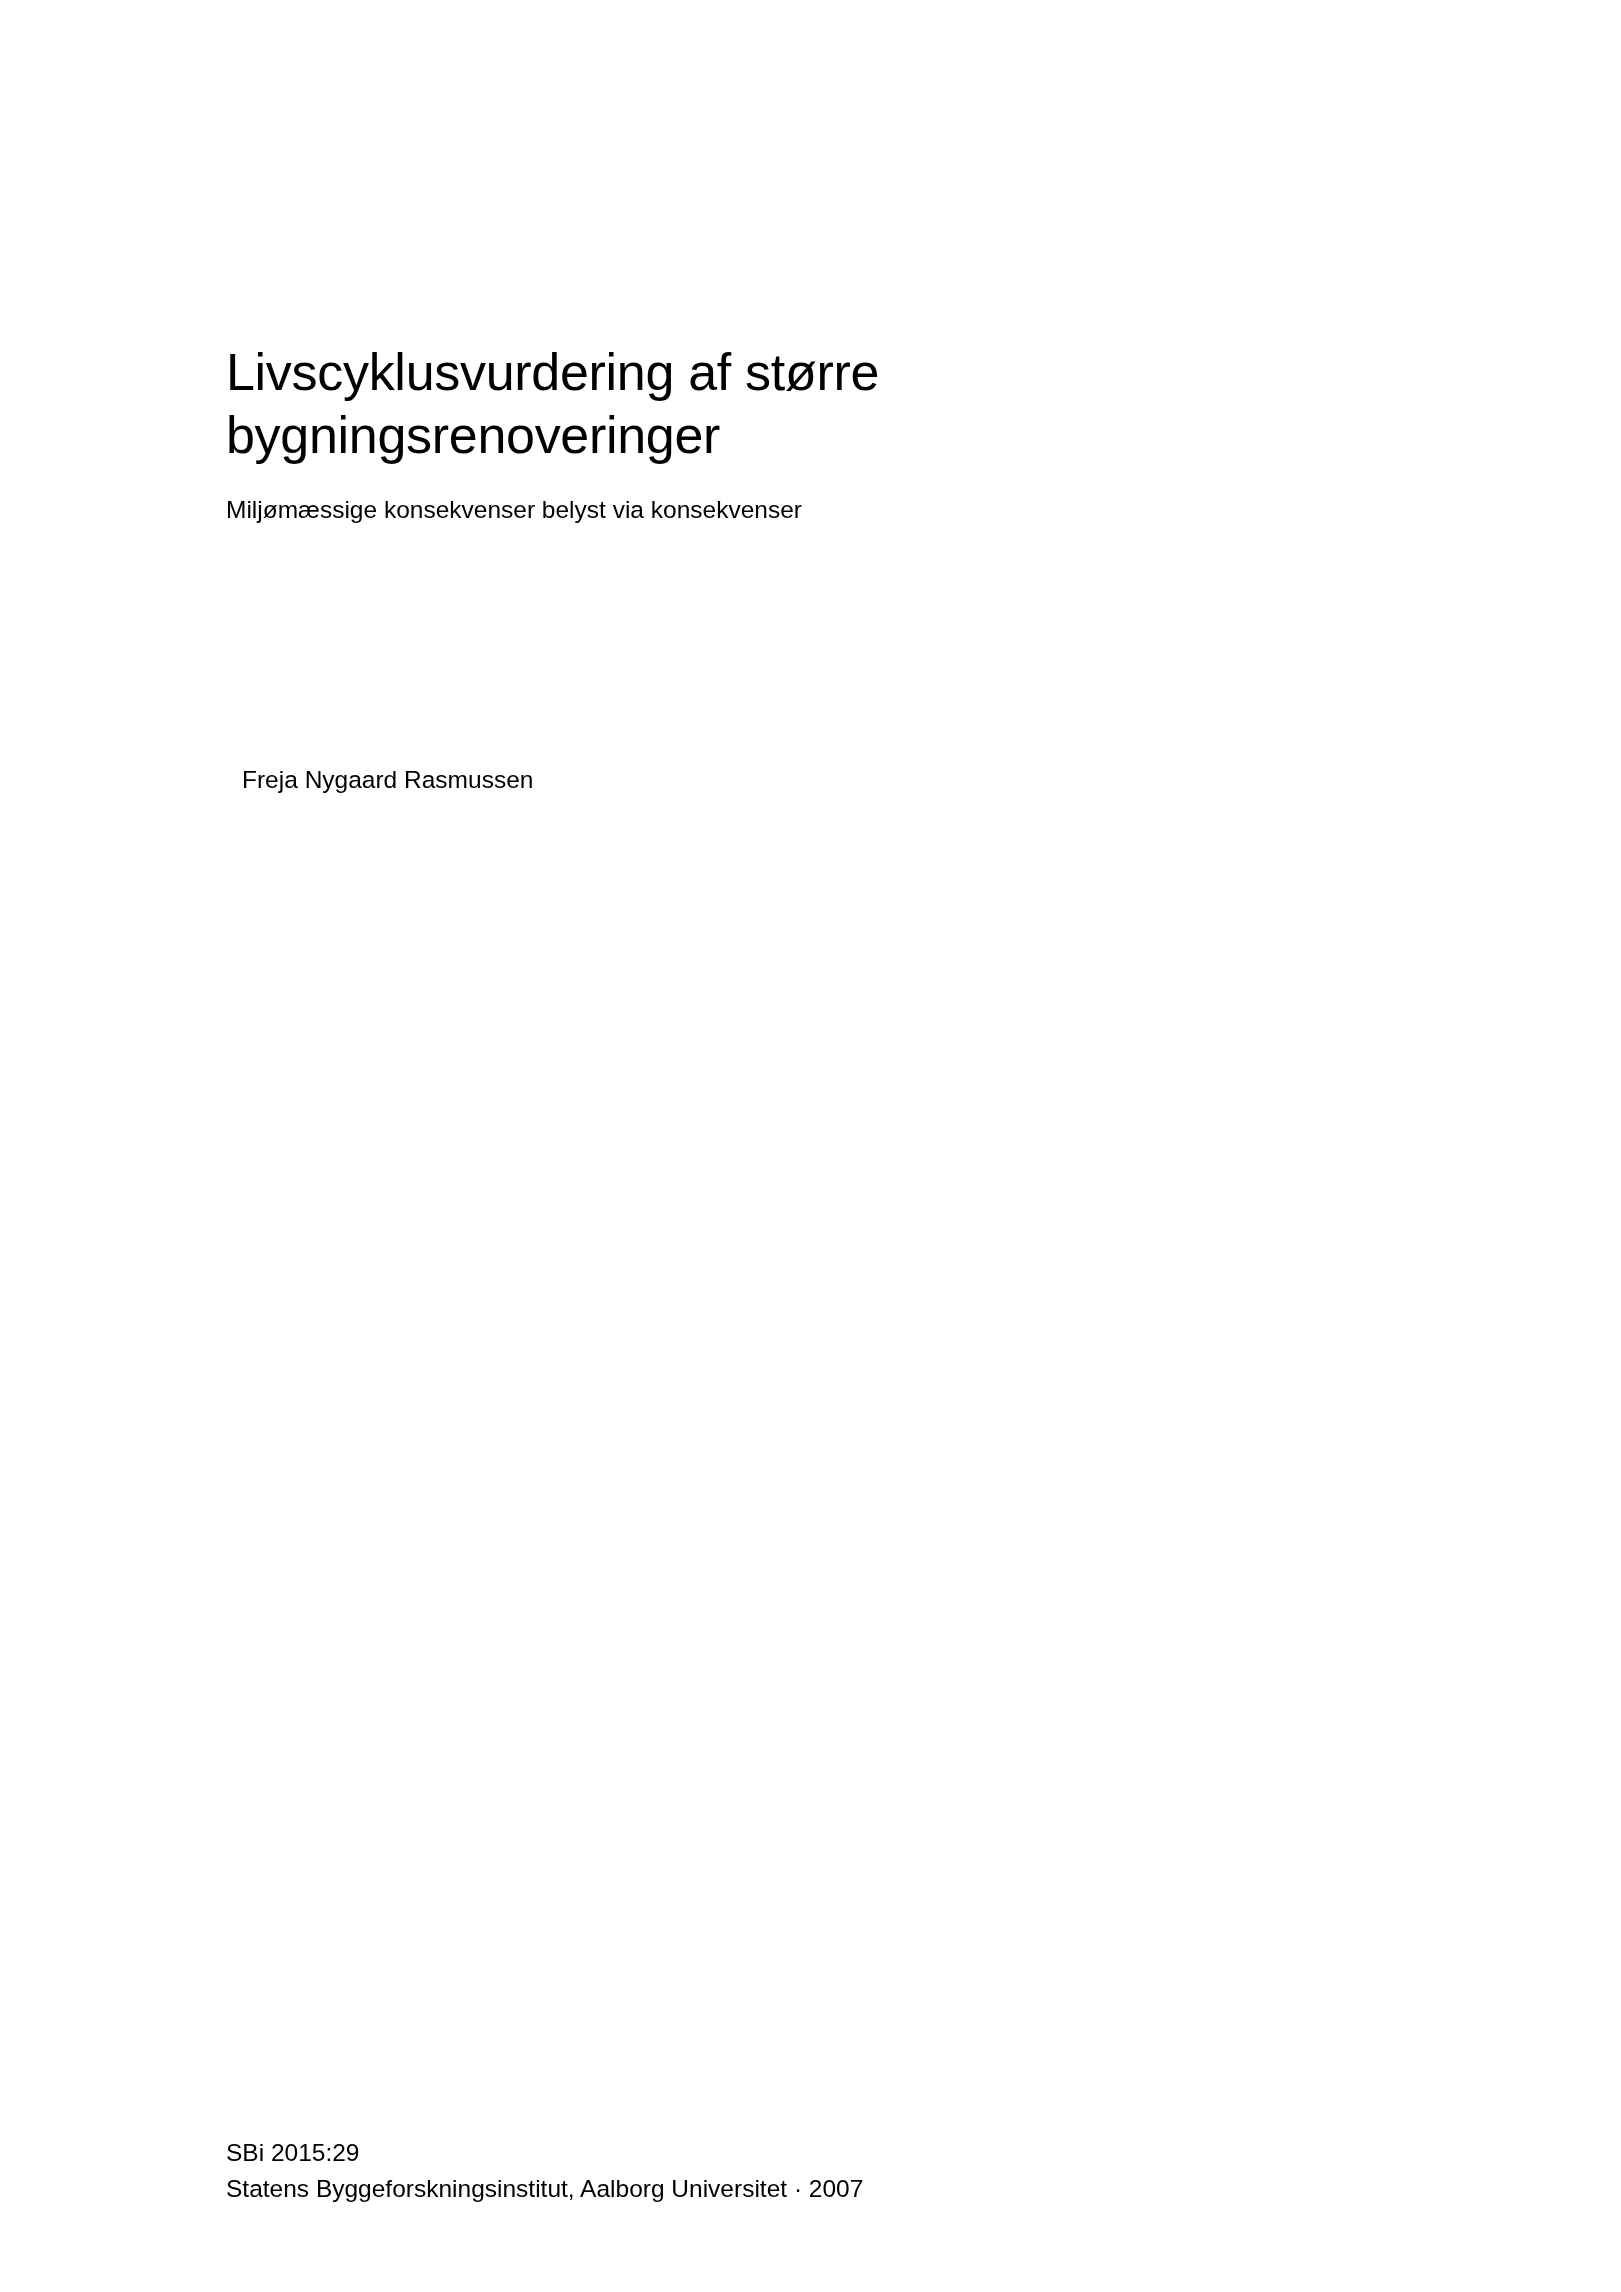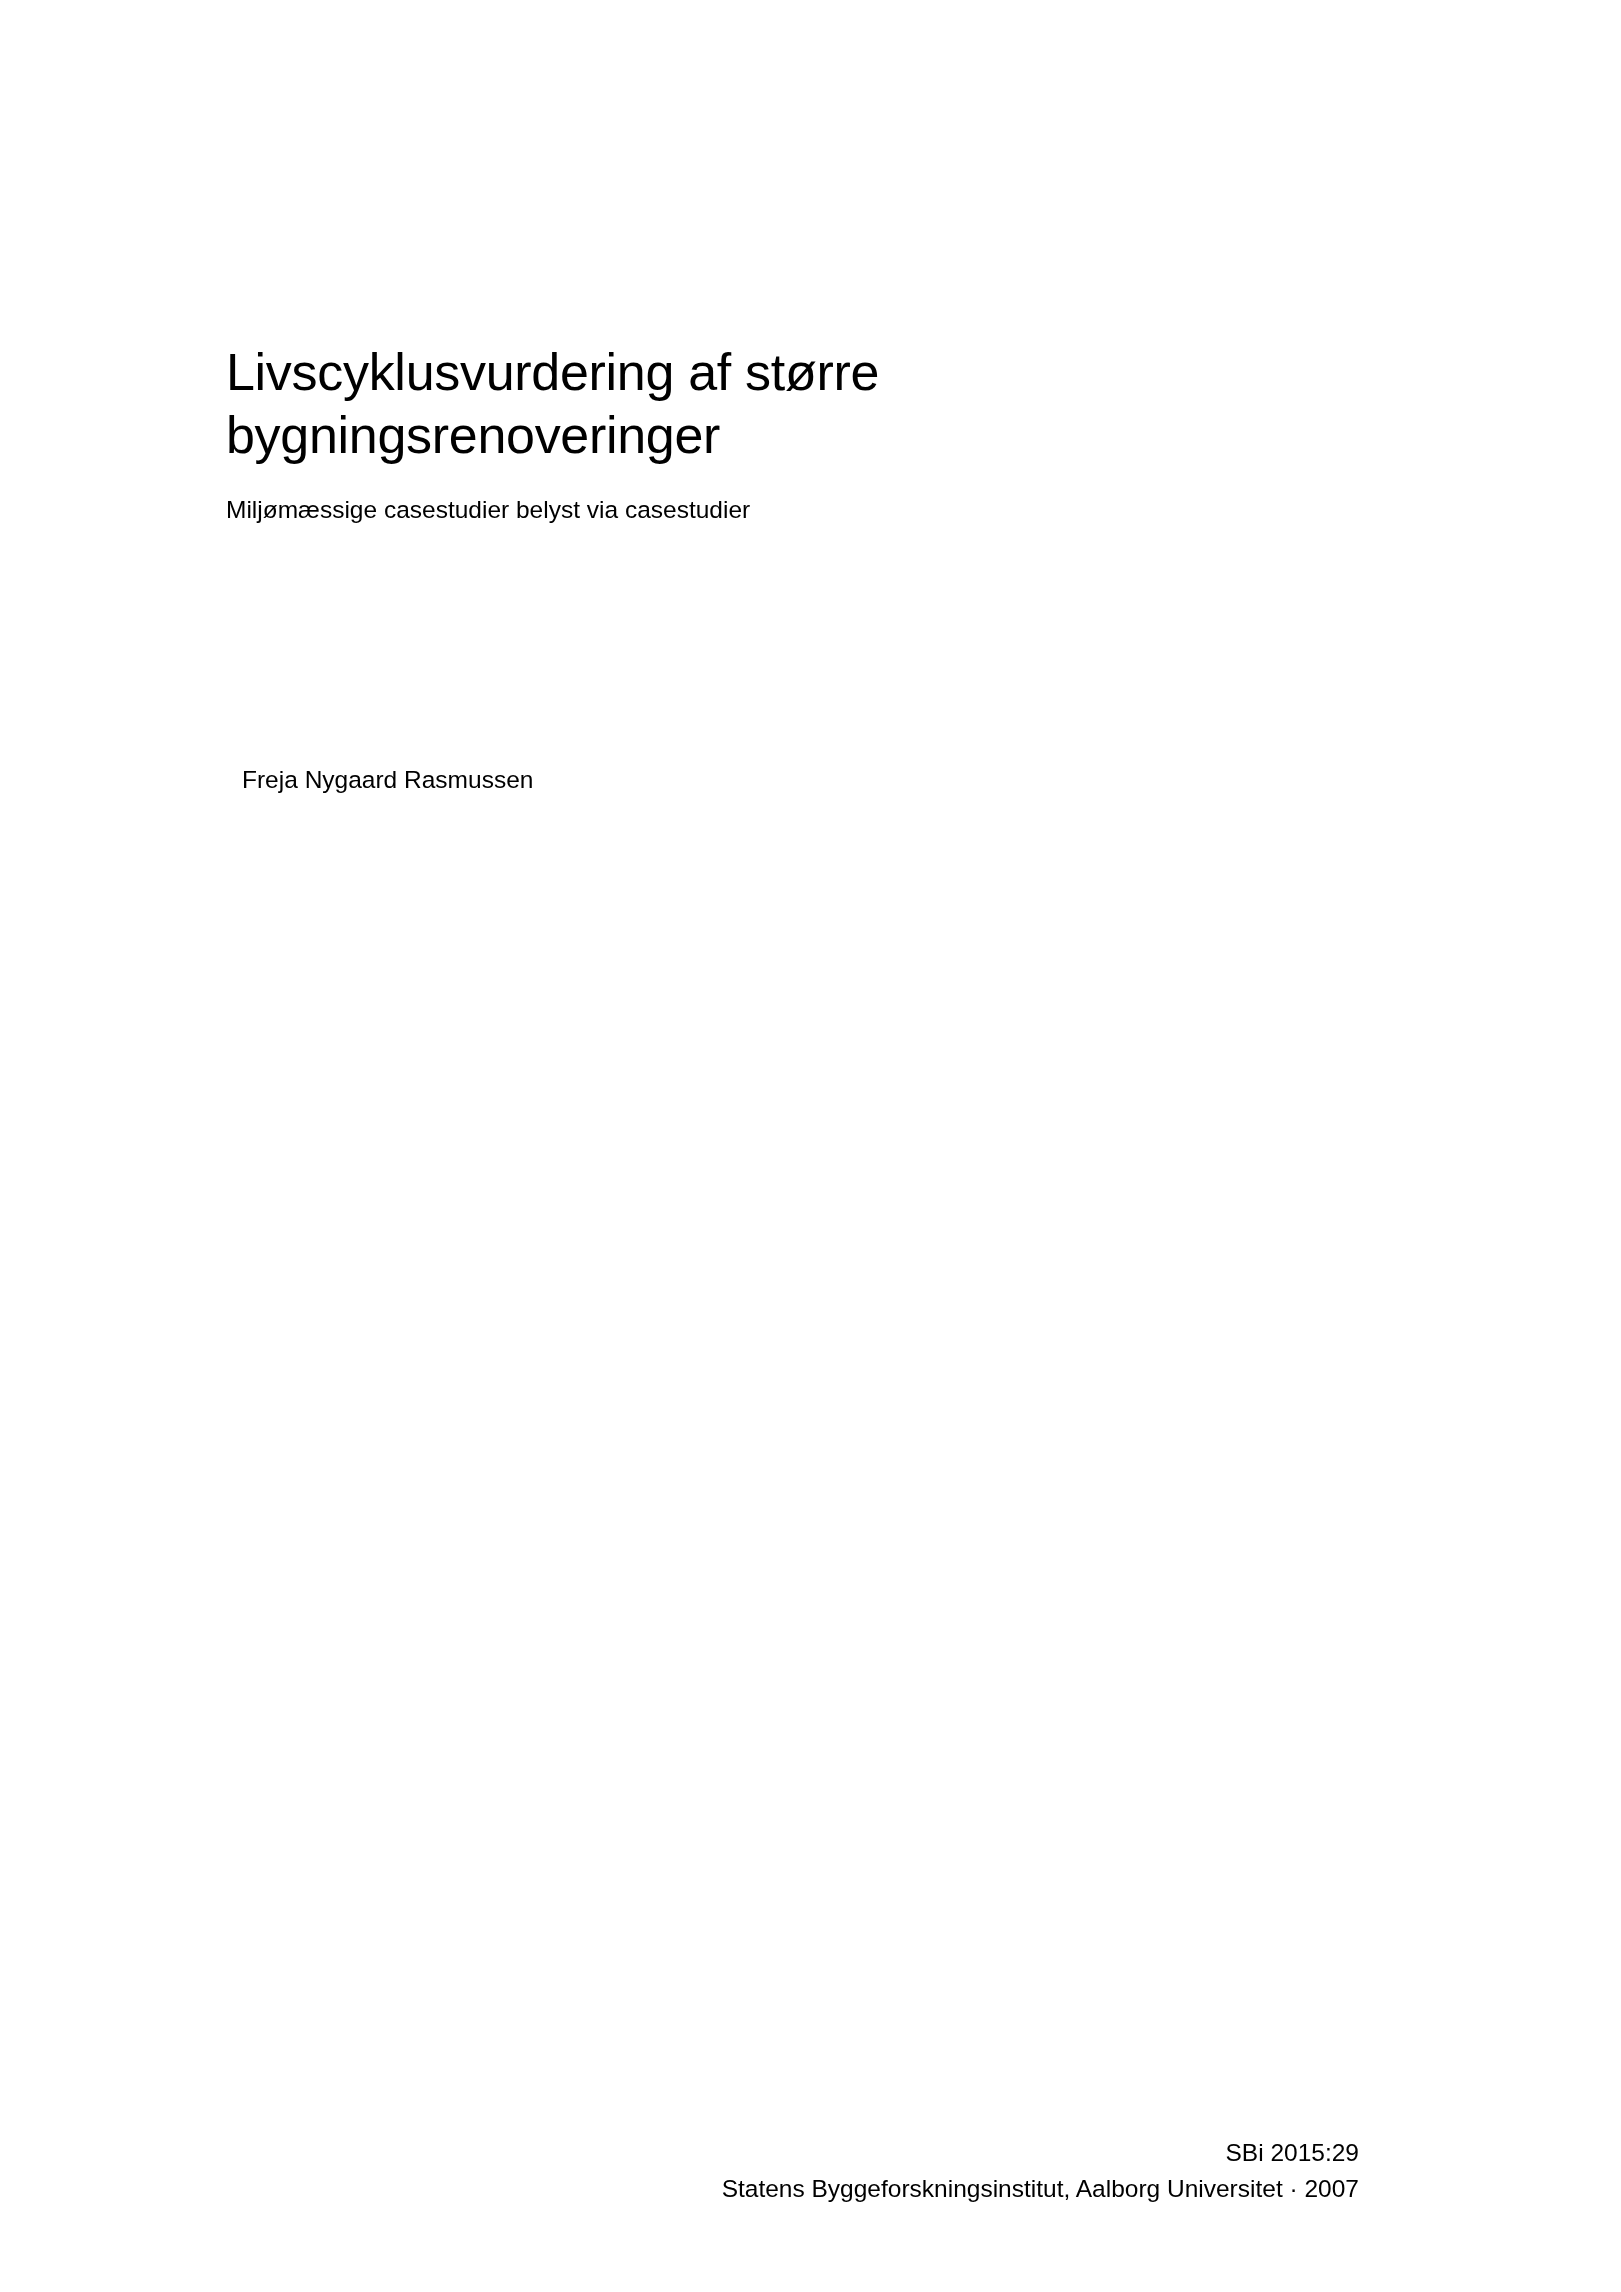--- a/index.html
+++ b/index.html
@@ -48,40 +48,39 @@
     width: 882px;
   }
   .author-line {
     font-size: 24.5px;
     line-height: 1.42;
     font-weight: 400;
     color: #000000;
   }
   .footer-block {
     position: absolute;
-    left: 232px;
+    left: 226px;
     top: 2135px;
     width: 1127px;
-    text-align: right;
   }
   .footer-line {
     font-size: 24.5px;
     line-height: 1.45;
     font-weight: 400;
     color: #000000;
   }
 </style>
 </head>
 <body>
 
 <div class="page">
 
   <div class="content-block">
     <h1 class="doc-title">Livscyklusvurdering af større bygningsrenoveringer</h1>
-    <p class="doc-subtitle">Miljømæssige casestudier belyst via casestudier</p>
+    <p class="doc-subtitle">Miljømæssige konsekvenser belyst via konsekvenser</p>
   </div>
 
   <div class="authors-block">
     <div class="author-line">Freja Nygaard Rasmussen</div>
   </div>
 
   <div class="footer-block">
     <div class="footer-line">SBi 2015:29</div>
     <div class="footer-line">Statens Byggeforskningsinstitut, Aalborg Universitet · 2007</div>
   </div>

